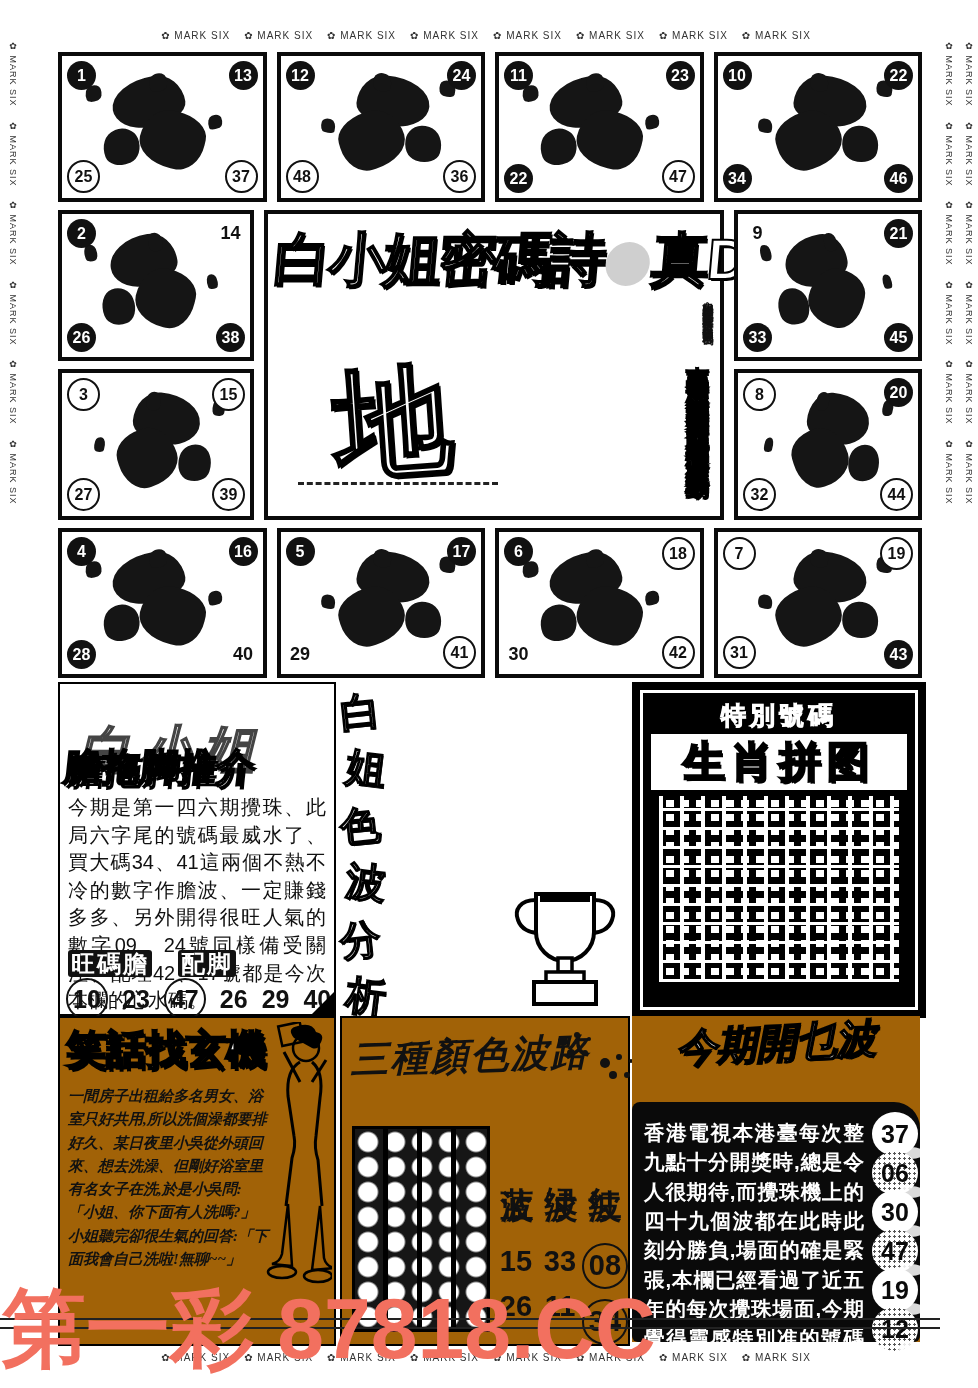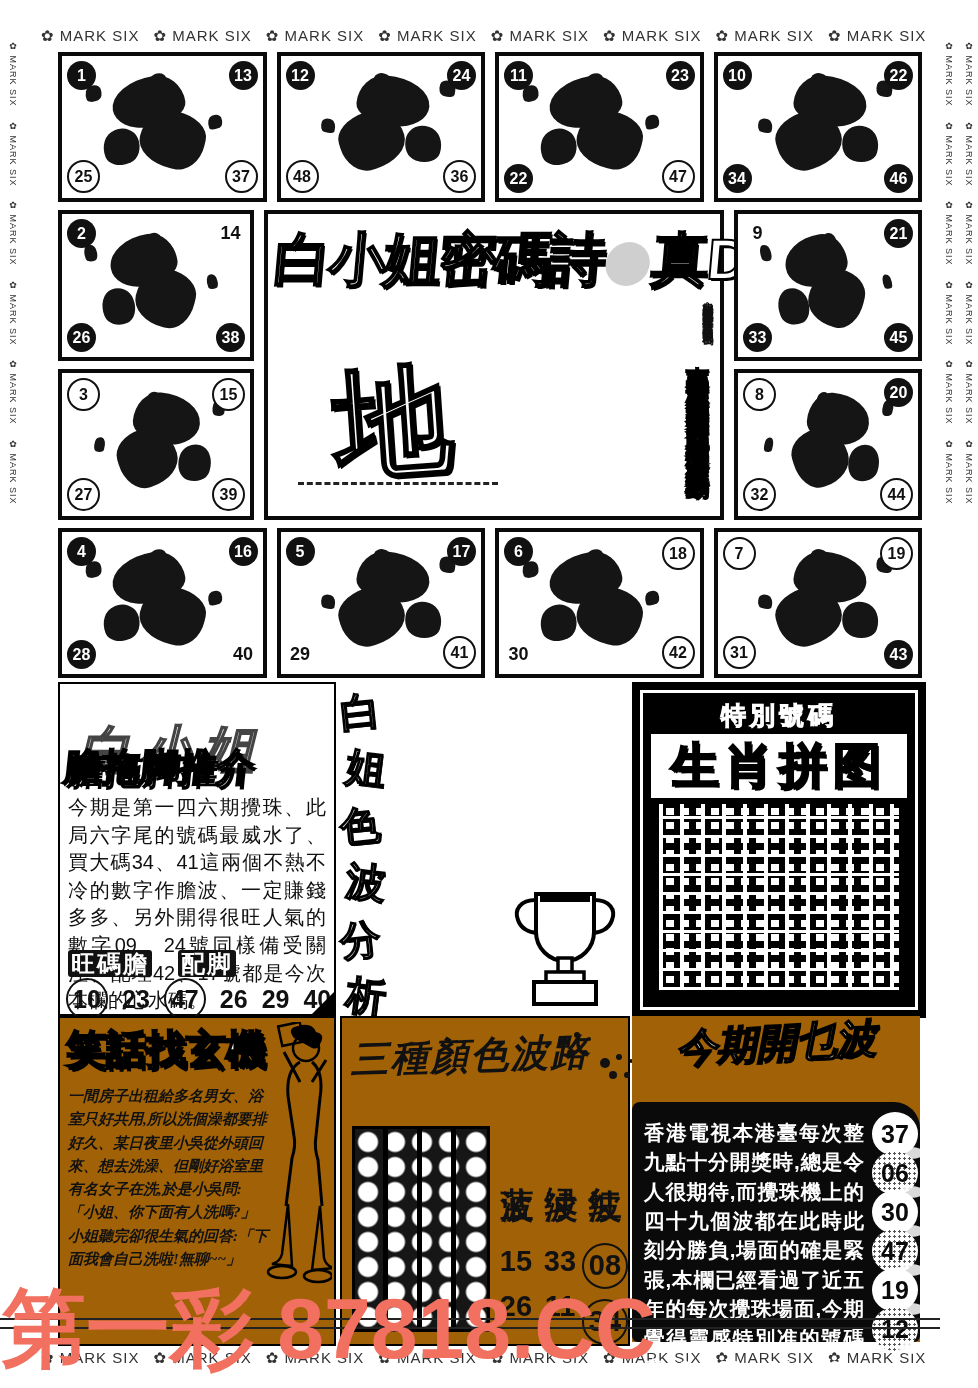--- a/index.html
+++ b/index.html
@@ -1,20 +1,20 @@
 <!DOCTYPE html>
 <html><head>
 <meta charset="utf-8">
 <style>
   html,body{margin:0;padding:0;background:#e8e8e8;}
   #page{position:relative;width:978px;height:1388px;background:#fff;margin:0 auto;
         font-family:"Liberation Sans",sans-serif;color:#111;overflow:hidden;}
 
   
-  .strip{position:absolute;font-size:15px;color:#333;letter-spacing:1px;white-space:nowrap;overflow:hidden;}
+  .strip{position:absolute;font-size:10px;color:#333;letter-spacing:1px;white-space:nowrap;overflow:hidden;text-align:center;}
   .strip span{margin:0 7px;}
   .strip-top{left:34px;right:40px;top:26px;height:20px;line-height:20px;}
   .strip-bottom{left:34px;right:40px;top:1348px;height:20px;line-height:20px;}
   .vstrip{position:absolute;top:34px;bottom:30px;width:16px;writing-mode:vertical-rl;
           font-size:9px;color:#333;letter-spacing:1px;overflow:hidden;}
   .vstrip span{margin:7px 0;}
   .vstrip-left{left:2px;}
   .vstrip-r1{right:24px;}
   .vstrip-r2{right:4px;}
 
@@ -76,21 +76,21 @@
   .vtitle{position:absolute;left:0;top:2px;width:52px;display:flex;flex-direction:column;gap:2px;}
   .vtitle b{font-size:40px;font-weight:900;transform:rotate(-6deg);}
   .vtitle b:nth-child(even){transform:rotate(7deg) translateX(6px);}
   .colorA-body{margin-left:56px;padding-top:4px;font-size:16.5px;font-weight:bold;line-height:1.42;text-align:justify;}
   .trophy{position:absolute;right:2px;bottom:0;background:#fff;}
 
   #special{left:632px;width:288px;background:#000;border:3px solid #000;}
   .sp-inner{position:absolute;inset:5px;background:#000;border:3px solid #fff;}
   .sp-banner{margin:6px auto 0;width:190px;text-align:center;font-size:25px;font-weight:900;
              color:#fff;-webkit-text-stroke:1px #fff;letter-spacing:4px;}
-  .sp-title{text-align:center;font-size:48px;font-weight:900;letter-spacing:6px;margin-top:2px;
+  .sp-title{text-align:center;font-size:42px;font-weight:900;letter-spacing:6px;margin-top:2px;
             color:#000;background:#fff;-webkit-text-stroke:2px #000;text-shadow:2px 2px 0 #000;
             padding:0 2px;margin-left:8px;margin-right:8px;}
   .mosaic{margin:6px 16px 0;height:186px;background-color:#fff;background-image:
       repeating-linear-gradient(0deg,#fff 0 3px,transparent 3px 19px),
       repeating-linear-gradient(90deg,#fff 0 4px,transparent 4px 21px),
       repeating-linear-gradient(90deg,#000 0 7px,transparent 7px 15px),
       repeating-linear-gradient(0deg,#000 0 7px,transparent 7px 14px);}
 
   
   .bblock{position:absolute;top:1016px;height:326px;background:#a16207;}

